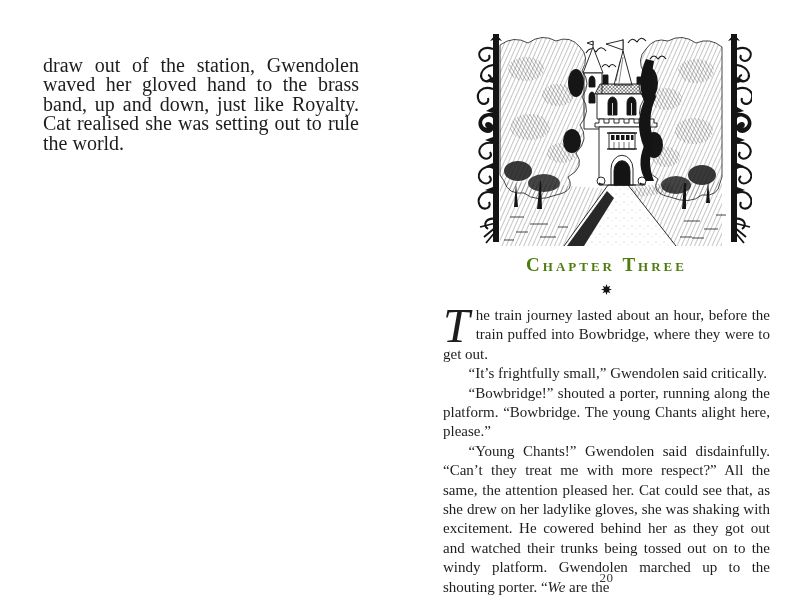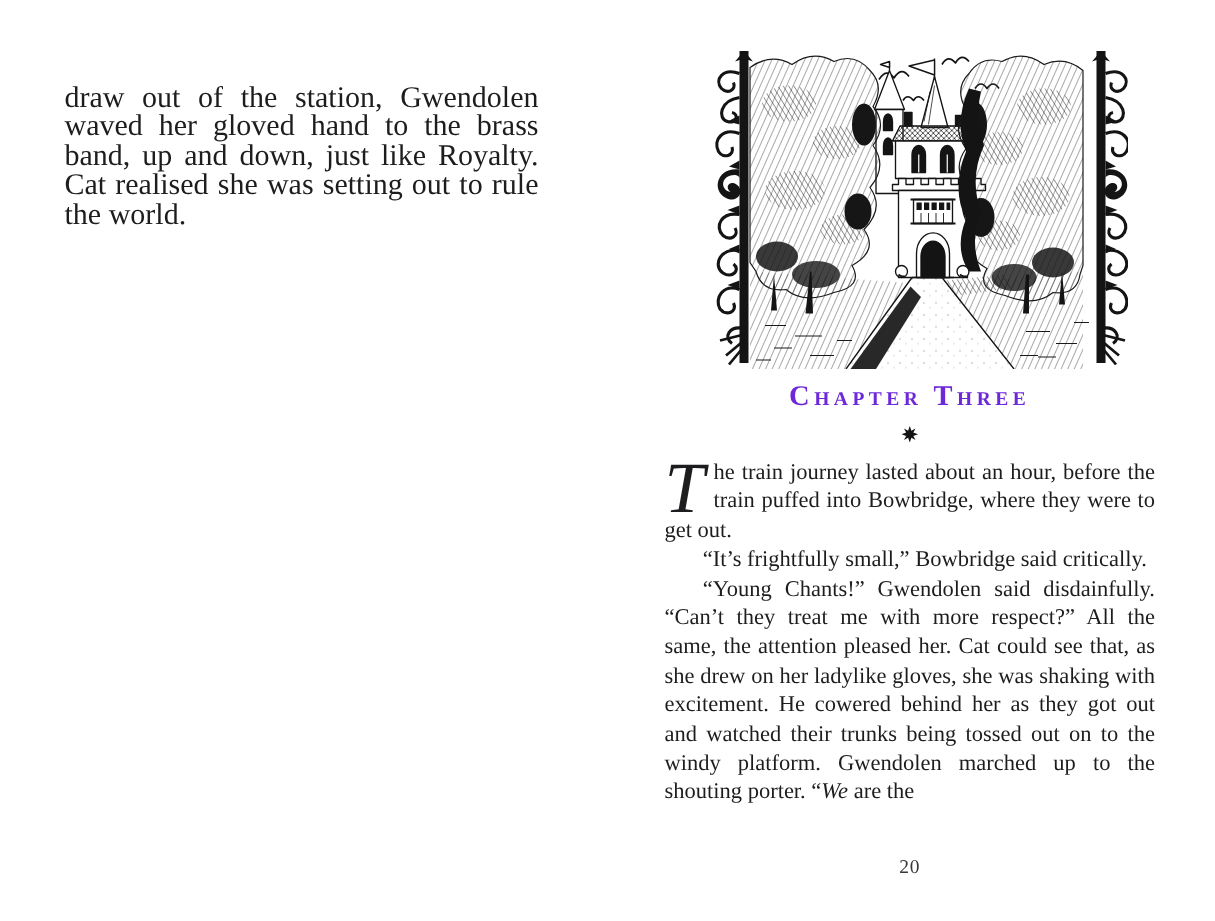--- a/index.html
+++ b/index.html
@@ -10,21 +10,21 @@
   
   .left-paragraph{
     position:absolute;left:31px;top:44px;width:316px;margin:12px;
     font-size:20px;line-height:19.4px;text-align:justify;color:#1d1d1f;
   }
   
   .illustration{position:absolute;left:470px;top:31px;width:282px;height:215px;}
   .chapter-heading{
     position:absolute;left:443px;top:254px;width:327px;margin:0;
     text-align:center;font-variant:small-caps;font-weight:600;
-    font-size:19px;letter-spacing:3px;color:#6d28d9;
+    font-size:19px;letter-spacing:3px;color:#4d7c0f;
   }
   .ornament{position:absolute;left:443px;top:284px;width:327px;text-align:center;line-height:0;}
   .body-col{
     position:absolute;left:443px;top:306px;width:327px;
     font-size:15px;line-height:19.4px;text-align:justify;color:#1d1d1f;
   }
   .para{margin:0;}
   .indent{text-indent:1.7em;}
   .dropcap{
     float:left;font-style:italic;font-size:48px;line-height:33px;
@@ -190,19 +190,20 @@
     <h2 class="chapter-heading">Chapter Three</h2>
 
     <div class="ornament">
       <svg width="11" height="11" viewBox="0 0 12 12" xmlns="http://www.w3.org/2000/svg">
         <path d="M6,0 L7.2,3.4 L10.2,1.8 L8.6,4.8 L12,6 L8.6,7.2 L10.2,10.2 L7.2,8.6 L6,12 L4.8,8.6 L1.8,10.2 L3.4,7.2 L0,6 L3.4,4.8 L1.8,1.8 L4.8,3.4 Z" fill="#141414"></path>
       </svg>
     </div>
 
     <div class="body-col">
       <p class="para"><span class="dropcap">T</span><span>he train journey lasted about an hour, before the train puffed into Bowbridge, where they were to get out.</span></p>
-      <p class="para indent">“It’s frightfully small,” Bowbridge said critically.</p>
+      <p class="para indent">“It’s frightfully small,” Gwendolen said critically.</p>
+      <p class="para indent">“Bowbridge!” shouted a porter, running along the platform. “Bowbridge. The young Chants alight here, please.”</p>
       <p class="para indent"><span>“Young Chants!” Gwendolen said disdainfully. “Can’t they treat me with more respect?” All the same, the attention pleased her. Cat could see that, as she drew on her ladylike gloves, she was shaking with excitement. He cowered behind her as they got out and watched their trunks being tossed out on to the windy platform. Gwendolen marched up to the shouting porter. “</span><em>We</em><span> are the</span></p>
     </div>
 
     <div class="page-number">20</div>
   </div>
 </div>
 
 </body></html>

